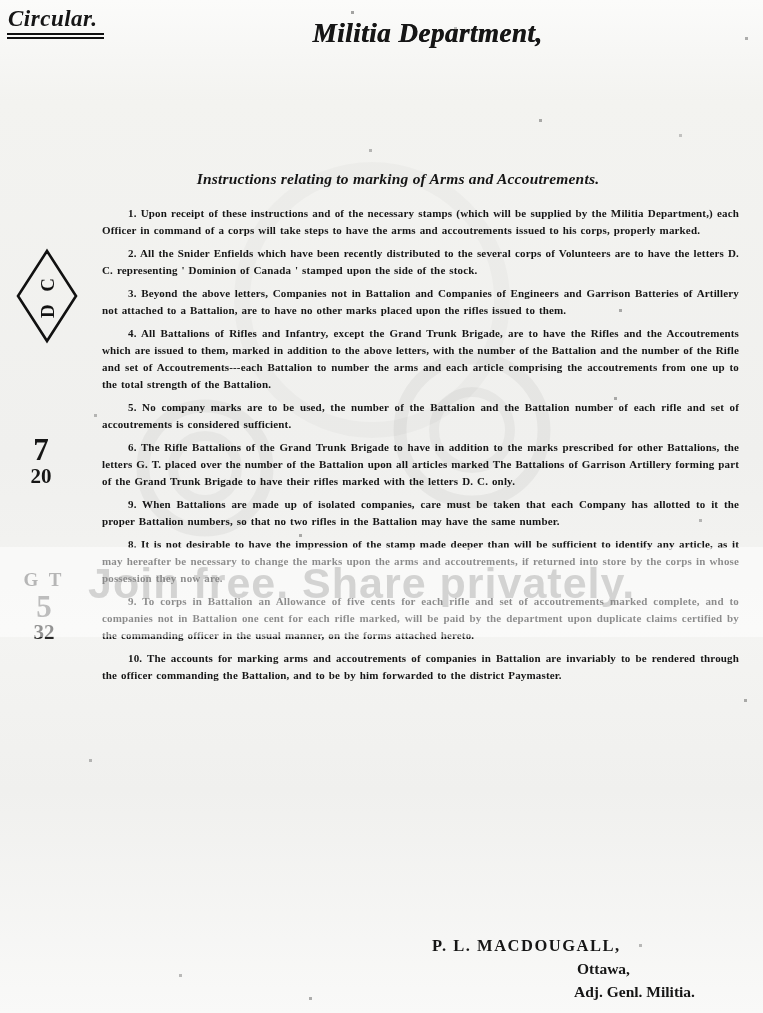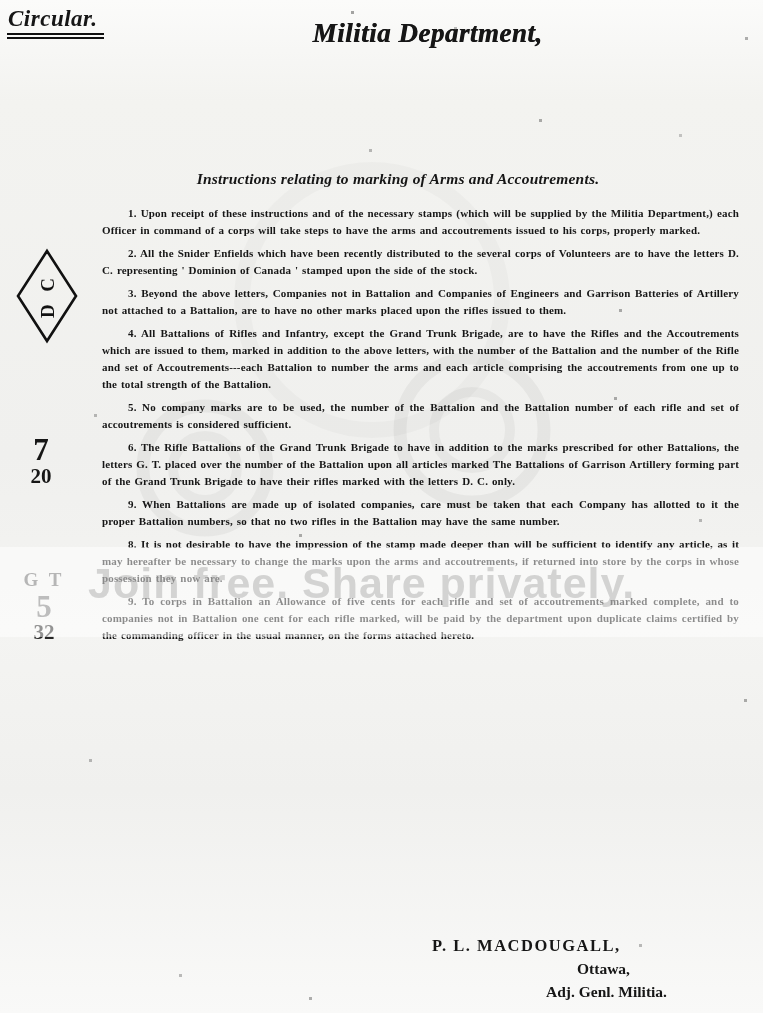--- a/index.html
+++ b/index.html
@@ -64,21 +64,21 @@
   }
   .wm-text{
     position:absolute;left:88px;top:12px;
     font-family:"Liberation Sans","DejaVu Sans",sans-serif;
     font-size:43px;font-weight:bold;letter-spacing:1px;
     color:rgba(135,135,135,0.33);white-space:nowrap;
   }
   
   .sig-name{position:absolute;left:432px;top:936px;font-size:16.5px;font-weight:bold;letter-spacing:1.5px;}
   .sig-rank{position:absolute;left:577px;top:960px;font-size:15.5px;font-weight:bold;}
-  .sig-title{position:absolute;left:546px;top:983px;font-size:15.5px;font-weight:bold;}
+  .sig-title{position:absolute;left:574px;top:983px;font-size:15.5px;font-weight:bold;}
   
   .specks{position:absolute;left:0;top:0;width:1px;height:1px;z-index:2;background:transparent;
     box-shadow:
       352px 12px 0 1px rgba(0,0,0,.35), 455px 28px 0 1px rgba(0,0,0,.25),
       746px 38px 0 1px rgba(0,0,0,.3), 540px 120px 0 1px rgba(0,0,0,.3),
       370px 150px 0 1px rgba(0,0,0,.25), 680px 135px 0 1px rgba(0,0,0,.2),
       620px 310px 0 1px rgba(0,0,0,.3), 360px 255px 0 1px rgba(0,0,0,.25),
       95px 415px 0 1px rgba(0,0,0,.25), 615px 398px 0 1px rgba(0,0,0,.3),
       700px 520px 0 1px rgba(0,0,0,.25), 300px 535px 0 1px rgba(0,0,0,.3),
       745px 700px 0 1px rgba(0,0,0,.3), 90px 760px 0 1px rgba(0,0,0,.25),
@@ -112,20 +112,21 @@
       <div class="doc-heading">Instructions relating to marking of Arms and Accoutrements.</div>
       <p>1. Upon receipt of these instructions and of the necessary stamps (which will be supplied by the Militia Department,) each Officer in command of a corps will take steps to have the arms and accoutrements issued to his corps, properly marked.</p>
       <p>2. All the Snider Enfields which have been recently distributed to the several corps of Volunteers are to have the letters D. C. representing ' Dominion of Canada ' stamped upon the side of the stock.</p>
       <p>3. Beyond the above letters, Companies not in Battalion and Companies of Engineers and Garrison Batteries of Artillery not attached to a Battalion, are to have no other marks placed upon the rifles issued to them.</p>
       <p>4. All Battalions of Rifles and Infantry, except the Grand Trunk Brigade, are to have the Rifles and the Accoutrements which are issued to them, marked in addition to the above letters, with the number of the Battalion and the number of the Rifle and set of Accoutrements---each Battalion to number the arms and each article comprising the accoutrements from one up to the total strength of the Battalion.</p>
       <p>5. No company marks are to be used, the number of the Battalion and the Battalion number of each rifle and set of accoutrements is considered sufficient.</p>
       <p>6. The Rifle Battalions of the Grand Trunk Brigade to have in addition to the marks prescribed for other Battalions, the letters G. T. placed over the number of the Battalion upon all articles marked   The Battalions of Garrison Artillery forming part of the Grand Trunk Brigade to have their rifles marked with the letters D. C. only.</p>
       <p>9. When Battalions are made up of isolated companies, care must be taken that each Company has allotted to it the proper Battalion numbers, so that no two rifles in the Battalion may have the same number.</p>
       <p>8. It is not desirable to have the impression of the stamp made deeper than will be sufficient to identify any article, as it may hereafter be necessary to change the marks upon the arms and accoutrements, if returned into store by the corps in whose possession they now are.</p>
       <p>9. To corps in Battalion an Allowance of five cents for each rifle and set of accoutrements marked complete, and to companies not in Battalion one cent for each rifle marked, will be paid by the department upon duplicate claims certified by the commanding officer in the usual manner, on the forms attached hereto.</p>
+      <p>10. The accounts for marking arms and accoutrements of companies in Battalion are invariably to be rendered through the officer commanding the Battalion, and to be by him forwarded to the district Paymaster.</p>
     </div>
 
     <div class="stamp dc-diamond">
       <svg width="66" height="96">
         <polygon points="33,3 62,48 33,93 4,48" fill="none" stroke="#111" stroke-width="2.6"></polygon>
         <text x="33" y="48" transform="rotate(-90 33 48)" text-anchor="middle" dominant-baseline="central" font-family="Liberation Serif, DejaVu Serif, serif" font-size="19" font-weight="bold" letter-spacing="4" fill="#111">D C</text>
       </svg>
     </div>
 
     <div class="stamp stamp-720">

